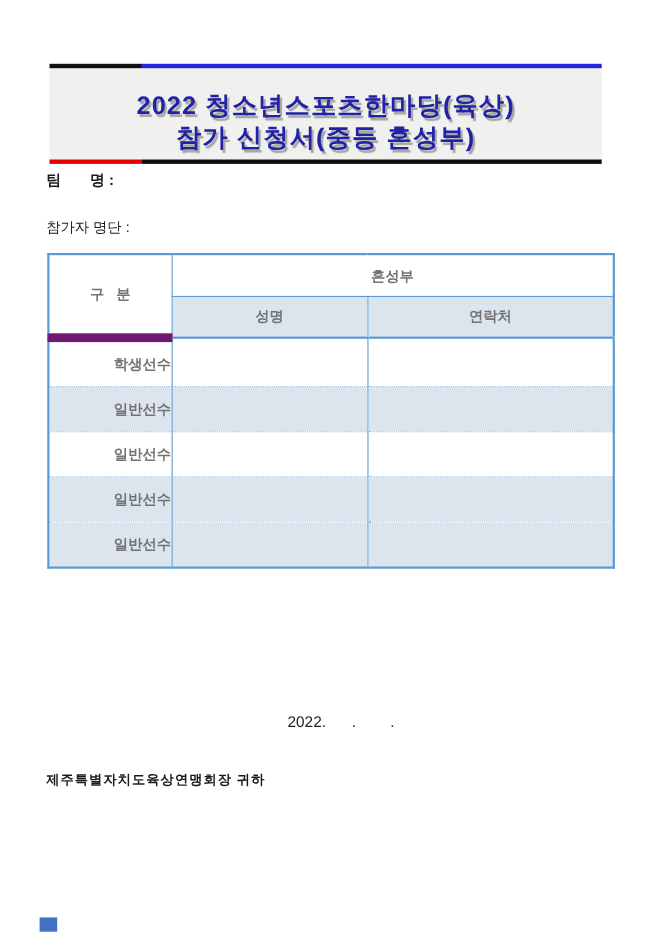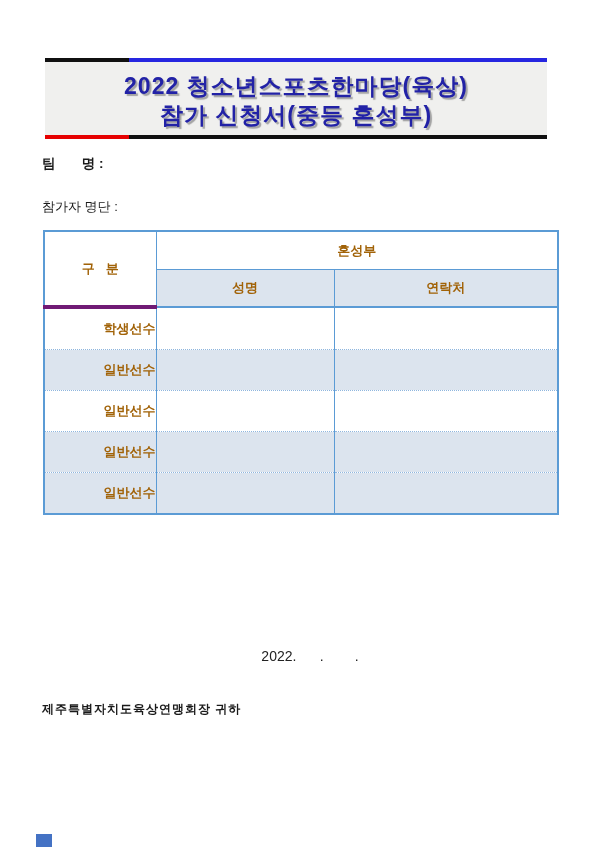--- a/index.html
+++ b/index.html
@@ -11,44 +11,44 @@
 
   
   .title-block { position:absolute; left:45px; top:58px; width:502px; }
   .tb-border { display:flex; height:4px; }
   .tb-seg1 { width:84px; height:100%; }
   .tb-seg2 { flex:1; height:100%; }
   .tb-top .tb-seg1 { background:#101010; }
   .tb-top .tb-seg2 { background:#2626e0; }
   .tb-bottom .tb-seg1 { background:#e60000; }
   .tb-bottom .tb-seg2 { background:#101010; }
-  .tb-body { background:#f0f0ee; text-align:center; padding:10px 0 5px 0; }
+  .tb-body { background:#f0f0ee; text-align:center; padding:20px 0 5px 0; }
   .tb-line {
     font-size:23px; line-height:29px; font-weight:bold; letter-spacing:1px;
     color:#2222a6; text-shadow:2px 2px 1px #a3a3a3;
   }
 
   
   .team-label   { position:absolute; left:42px; top:155px; font-size:13.5px; font-weight:bold; white-space:pre; }
   .roster-label { position:absolute; left:42px; top:198px; font-size:13px; font-weight:normal; white-space:pre; }
 
   
   .table-wrap { position:absolute; left:43px; top:230px; }
   table.roster {
     border-collapse:collapse; table-layout:fixed; width:514px;
     border:2px solid #5b9bd5;
   }
   table.roster th, table.roster td {
     padding:0; font-size:13px; font-weight:bold; text-align:center;
-    vertical-align:middle; color:#a16207; overflow:hidden;
+    vertical-align:middle; color:#737373; overflow:hidden;
   }
   .col-label   { width:112px; }
   .col-name    { width:178px; }
   .col-contact { width:224px; }
-  .th-group   { background:#ffffff; border-right:1px solid #5b9bd5; border-bottom:4px solid #701a75; white-space:pre; }
+  .th-group   { background:#ffffff; border-right:1px solid #5b9bd5; border-bottom:8px solid #701a75; white-space:pre; }
   .th-span    { background:#ffffff; height:37px; border-bottom:1px solid #5b9bd5; }
   .th-col     { background:#dce4ee; height:36px; border-bottom:2px solid #5b9bd5; }
   .th-col + .th-col { border-left:1px solid #5b9bd5; }
   tr.body-row td { height:40px; border-top:1px dotted #8fb6de;text-align:right; }
   tr.body-row:first-of-type td { border-top:none; }
   tr.body-row td.cell-label { border-right:1px solid #5b9bd5; }
   tr.body-row td.cell-name  { border-right:1px solid #5b9bd5; }
   tr.shaded td { background:#dce4ee; }
   tr.plain  td { background:#ffffff; }
 

